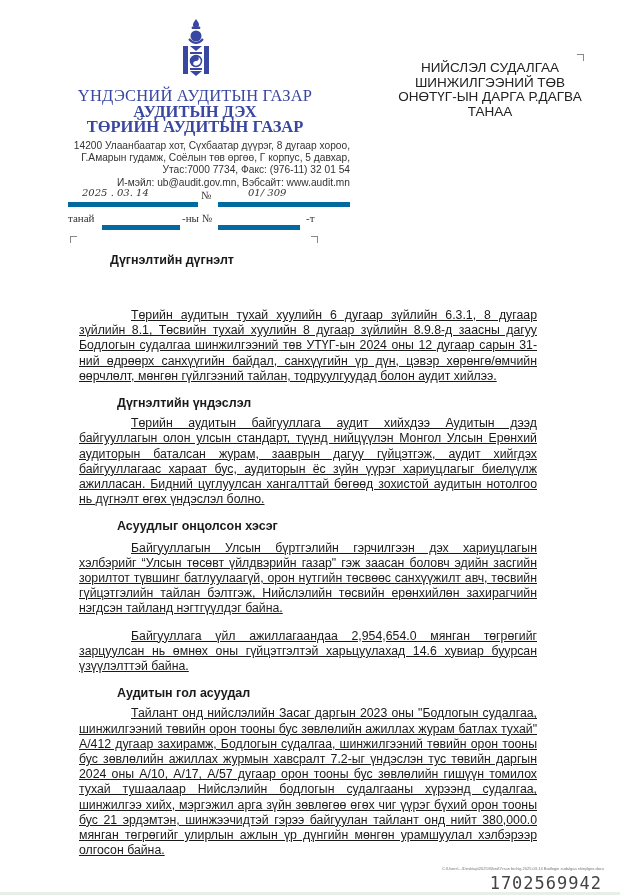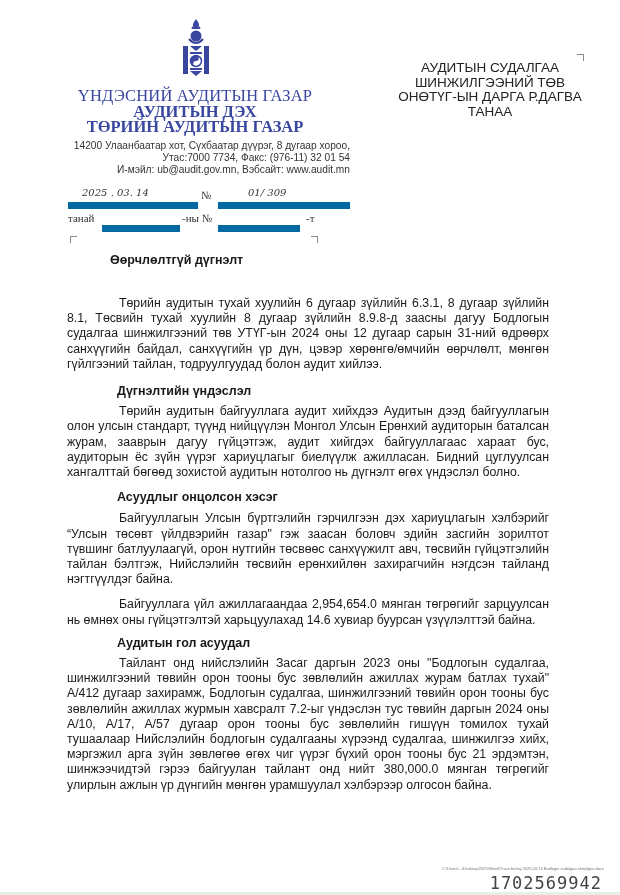--- a/index.html
+++ b/index.html
@@ -6,27 +6,27 @@
   body {
     width: 620px; height: 895px; background: #ffffff; position: relative; overflow: hidden;
     font-family: "Liberation Sans", sans-serif; color: #1a1a1a;
   }
   .emblem { position: absolute; left: 178px; top: 17px; width: 36px; height: 64px; }
   .org { position: absolute; left: 60px; top: 88px; width: 270px; text-align: center; color: #3a47a0; font-family: "Liberation Serif", serif; }
   .org .l1 { font-size: 16.5px; letter-spacing: 0.2px; line-height: 16px; }
   .org .l2, .org .l3 { font-size: 16.5px; font-weight: bold; line-height: 15px; }
   .addr { position: absolute; left: 30px; top: 140px; width: 320px; text-align: right; font-size: 10.2px; line-height: 12.2px; color: #333; }
   .numrow { position: absolute; left: 68px; top: 188px; font-family: "Liberation Serif", serif; font-size: 11px; color: #333; }
-  .numrow .fld { position: absolute; border-bottom: 7px solid #0369a1; height: 14px; top: 0; }
+  .numrow .fld { position: absolute; border-bottom: 5px solid #0369a1; height: 14px; top: 0; }
   .hand { font-family: "DejaVu Serif", serif; font-style: italic; font-size: 10px; color: #333; }
   .corner { position: absolute; width: 6px; height: 6px; border-color: #888; border-style: solid; border-width: 0; }
   .recipient { position: absolute; left: 380px; top: 61px; width: 220px; text-align: center; font-size: 13.5px; line-height: 14.5px; color: #222; }
   .title { position: absolute; left: 110px; top: 253px; font-size: 12.5px; font-weight: bold; }
   .body { position: absolute; left: 67px; width: 482px; font-size: 12.3px; line-height: 15.2px; text-align: justify; }
-  .body p { margin: 0; text-indent: 52px; }
+  .body p { margin: 12px; text-indent: 52px; text-decoration: underline; }
   .body h3 { margin: 0; padding-left: 50px; font-size: 12.5px; font-weight: bold; }
   .path { position: absolute; right: 16px; top: 866px; font-size: 4px; color: #777; }
   .stamp { position: absolute; right: 18px; top: 873px; font-family: "DejaVu Sans Mono", monospace; font-size: 17px; color: #444; letter-spacing: 1px; }
   .scanline { position: absolute; left: 0; top: 892px; width: 620px; height: 3px; background: #e8efe8; }
 </style>
 </head>
 <body>
 
 <svg class="emblem" viewBox="0 0 36 64">
   <path d="M18 2 C15 6 14 8 16 10 C14 9 13 10 14 12 L22 12 C23 10 22 9 20 10 C22 8 21 6 18 2 Z" fill="#3a47a0"></path>
@@ -43,20 +43,21 @@
 </svg>
 
 <div class="org">
   <div class="l1">ҮНДЭСНИЙ АУДИТЫН ГАЗАР</div>
   <div class="l2">АУДИТЫН ДЭХ</div>
   <div class="l3">ТӨРИЙН АУДИТЫН ГАЗАР</div>
 </div>
 
 <div class="addr">
   <div>14200 Улаанбаатар хот, Сүхбаатар дүүрэг, 8 дугаар хороо,</div>
+  <div>Г.Амарын гудамж, Соёлын төв өргөө, Г корпус, 5 давхар,</div>
   <div>Утас:7000 7734, Факс: (976-11) 32 01 54</div>
   <div>И-мэйл: ub@audit.gov.mn, Вэбсайт: www.audit.mn</div>
 </div>
 
 <div class="numrow">
   <div class="fld" style="left:0; width:130px; top:0;">
     <span class="hand" style="position:absolute; left:14px; top:-1px;">2025 . 03. 14</span>
   </div>
   <span style="position:absolute; left:133px; top:1px;">№</span>
   <div class="fld" style="left:150px; width:132px; top:0;">
@@ -67,27 +68,27 @@
   <span style="position:absolute; left:114px; top:24px; white-space:nowrap;">-ны №</span>
   <div class="fld" style="left:150px; width:82px; top:23px;"></div>
   <span style="position:absolute; left:238px; top:24px;">-т</span>
 </div>
 
 <div class="corner" style="left:70px; top:236px; border-left-width:1px; border-top-width:1px;"></div>
 <div class="corner" style="left:311px; top:236px; border-right-width:1px; border-top-width:1px;"></div>
 <div class="corner" style="left:577px; top:54px; border-right-width:1px; border-top-width:1px;"></div>
 
 <div class="recipient">
-  <div>АУДИТЫН СУДАЛГАА</div>
+  <div>НИЙСЛЭЛ СУДАЛГАА</div>
   <div>ШИНЖИЛГЭЭНИЙ ТӨВ</div>
   <div>ОНӨТҮГ-ЫН ДАРГА Р.ДАГВА</div>
   <div>ТАНАА</div>
 </div>
 
-<div class="title">Өөрчлөлтгүй дүгнэлт</div>
+<div class="title">Дүгнэлтийн дүгнэлт</div>
 
 <div class="body" style="top:296px;">
   <p>Төрийн аудитын тухай хуулийн 6 дугаар зүйлийн 6.3.1, 8 дугаар зүйлийн 8.1, Төсвийн тухай хуулийн 8 дугаар зүйлийн 8.9.8-д заасны дагуу Бодлогын судалгаа шинжилгээний төв УТҮГ-ын 2024 оны 12 дугаар сарын 31-ний өдрөөрх санхүүгийн байдал, санхүүгийн үр дүн, цэвэр хөрөнгө/өмчийн өөрчлөлт, мөнгөн гүйлгээний тайлан, тодруулгуудад болон аудит хийлээ.</p>
   <h3 style="margin-top:12px;">Дүгнэлтийн үндэслэл</h3>
   <p style="margin-top:5px;">Төрийн аудитын байгууллага аудит  хийхдээ Аудитын дээд байгууллагын олон улсын стандарт, түүнд нийцүүлэн Монгол Улсын Ерөнхий аудиторын баталсан журам, зааврын дагуу гүйцэтгэж, аудит хийгдэх байгууллагаас хараат бус, аудиторын ёс зүйн үүрэг хариуцлагыг биелүүлж ажилласан. Бидний цуглуулсан хангалттай бөгөөд зохистой аудитын нотолгоо нь дүгнэлт өгөх үндэслэл болно.</p>
   <h3 style="margin-top:10px;">Асуудлыг онцолсон хэсэг</h3>
   <p style="margin-top:6px;">Байгууллагын Улсын бүртгэлийн гэрчилгээн дэх хариуцлагын хэлбэрийг “Улсын төсөвт үйлдвэрийн газар" гэж заасан боловч эдийн засгийн зорилтот түвшинг батлуулаагүй, орон нутгийн төсвөөс санхүүжилт авч, төсвийн гүйцэтгэлийн тайлан бэлтгэж, Нийслэлийн төсвийн ерөнхийлөн захирагчийн нэгдсэн тайланд нэгтгүүлдэг байна.</p>
   <p style="margin-top:10px;">Байгууллага үйл ажиллагаандаа 2,954,654.0 мянган төгрөгийг зарцуулсан нь өмнөх оны гүйцэтгэлтэй харьцуулахад 14.6 хувиар буурсан үзүүлэлттэй байна.</p>
   <h3 style="margin-top:8px;">Аудитын гол асуудал</h3>
   <p style="margin-top:5px;">Тайлант онд нийслэлийн Засаг даргын 2023 оны "Бодлогын судалгаа, шинжилгээний төвийн орон тооны бус зөвлөлийн ажиллах журам батлах тухай" А/412 дугаар захирамж, Бодлогын судалгаа, шинжилгээний төвийн орон тооны бус зөвлөлийн ажиллах журмын хавсралт 7.2-ыг үндэслэн тус төвийн даргын 2024 оны А/10, А/17, А/57 дугаар орон тооны бус зөвлөлийн гишүүн томилох тухай тушаалаар Нийслэлийн бодлогын судалгааны хүрээнд судалгаа, шинжилгээ хийх, мэргэжил арга зүйн зөвлөгөө өгөх чиг үүрэг бүхий орон тооны бус 21 эрдэмтэн, шинжээчидтэй гэрээ байгуулан тайлант онд нийт 380,000.0 мянган төгрөгийг улирлын ажлын үр дүнгийн мөнгөн урамшуулал хэлбэрээр олгосон байна.</p>

